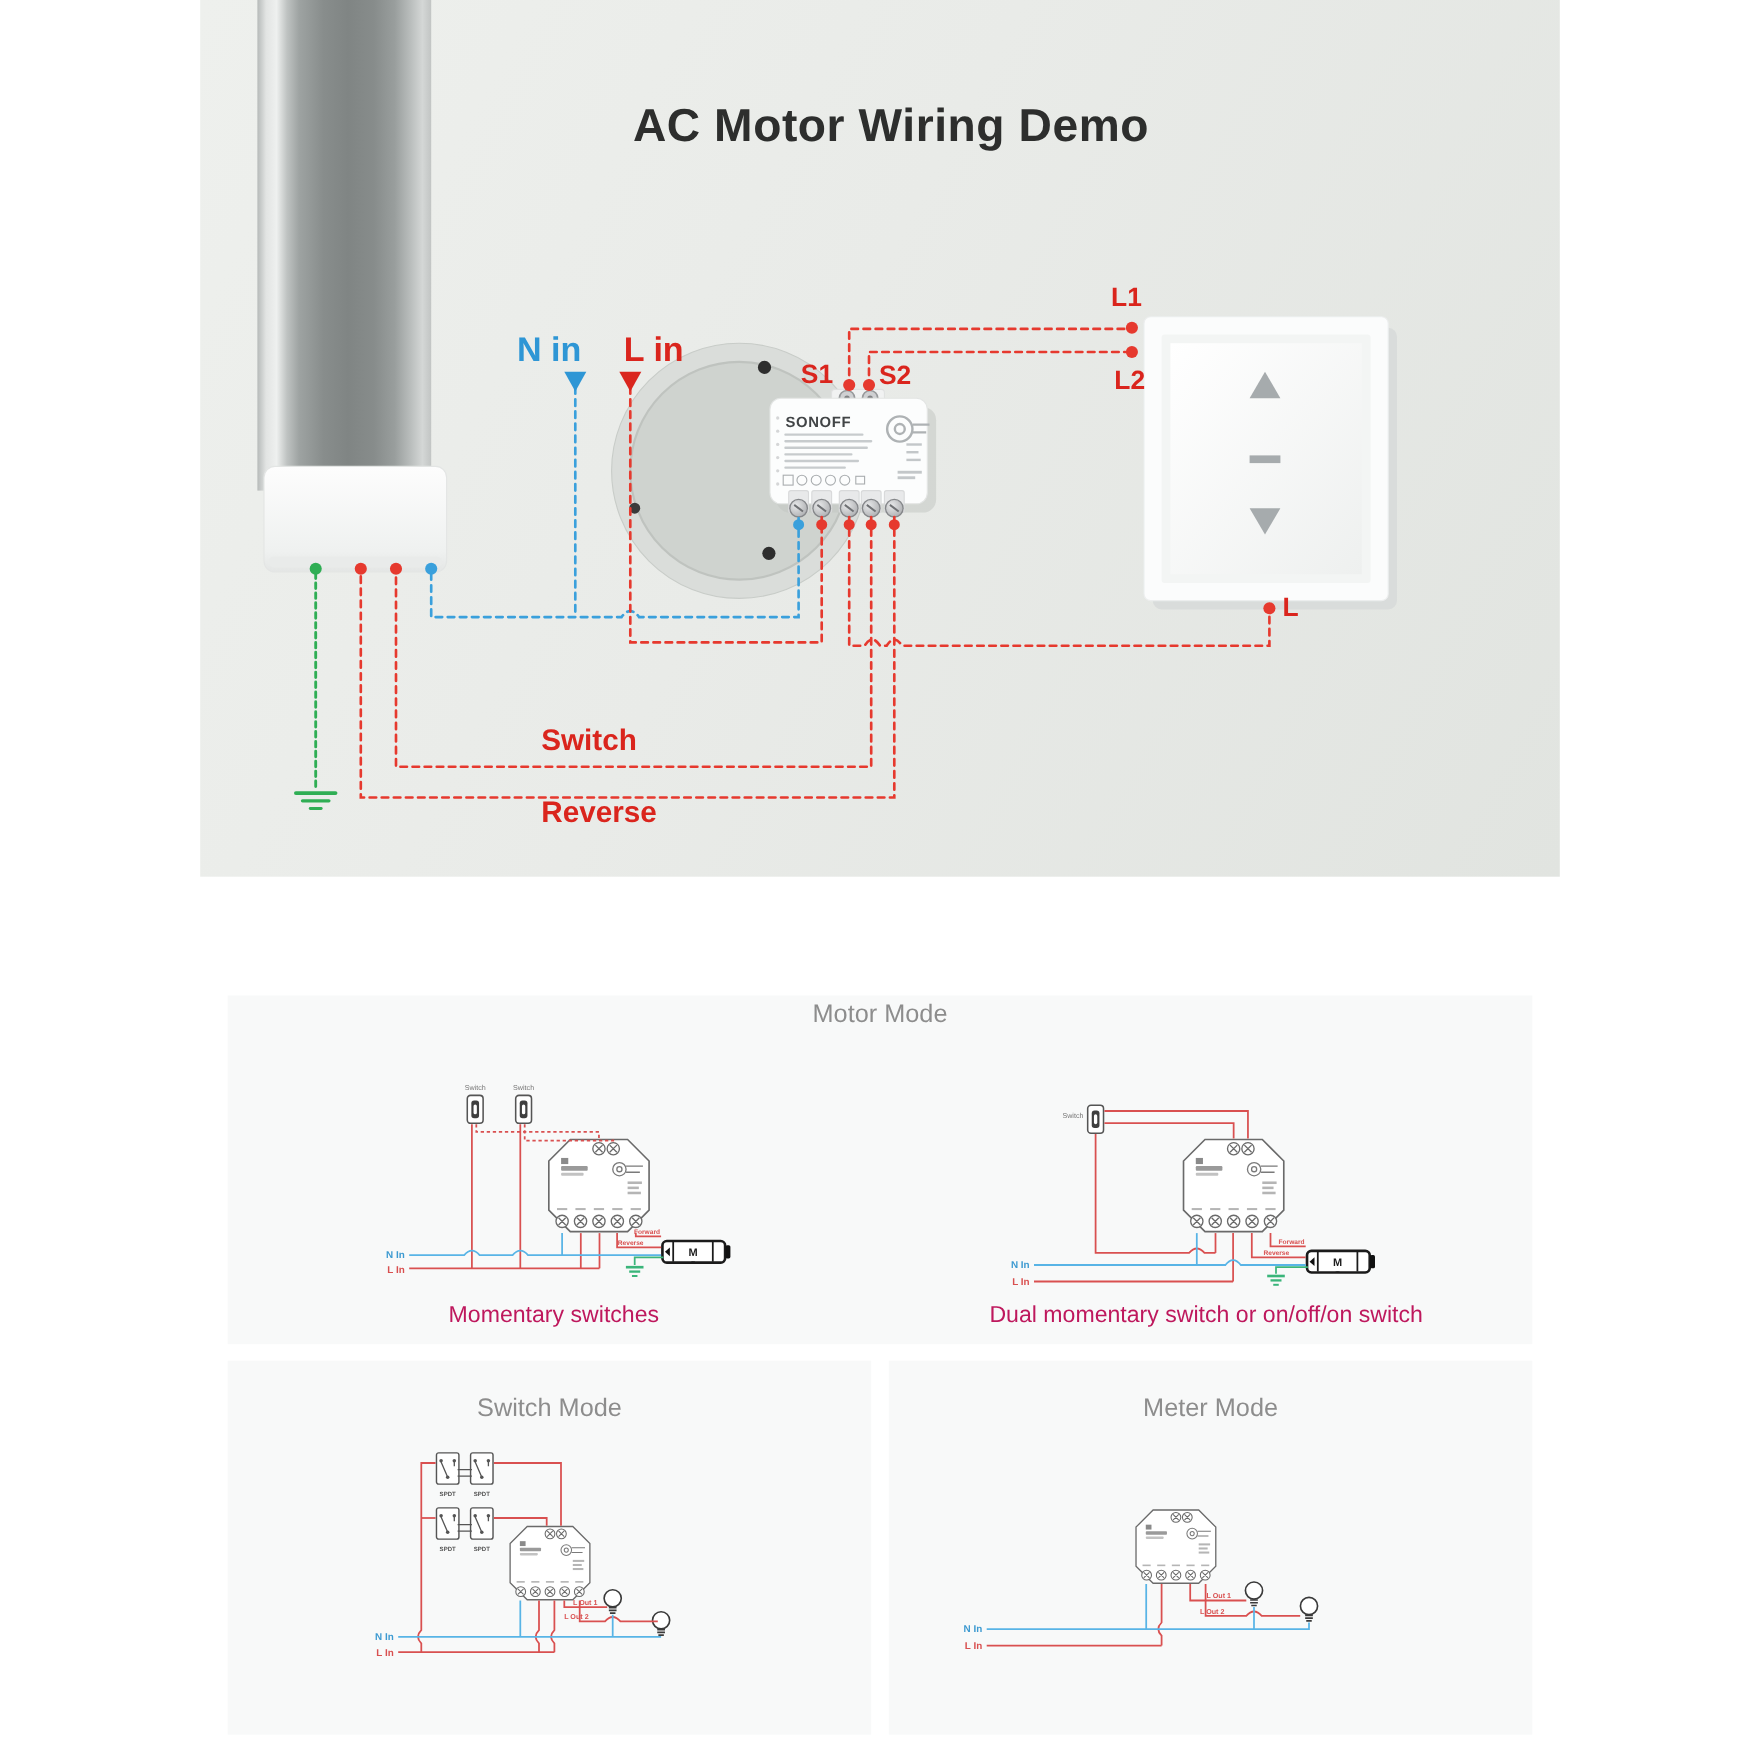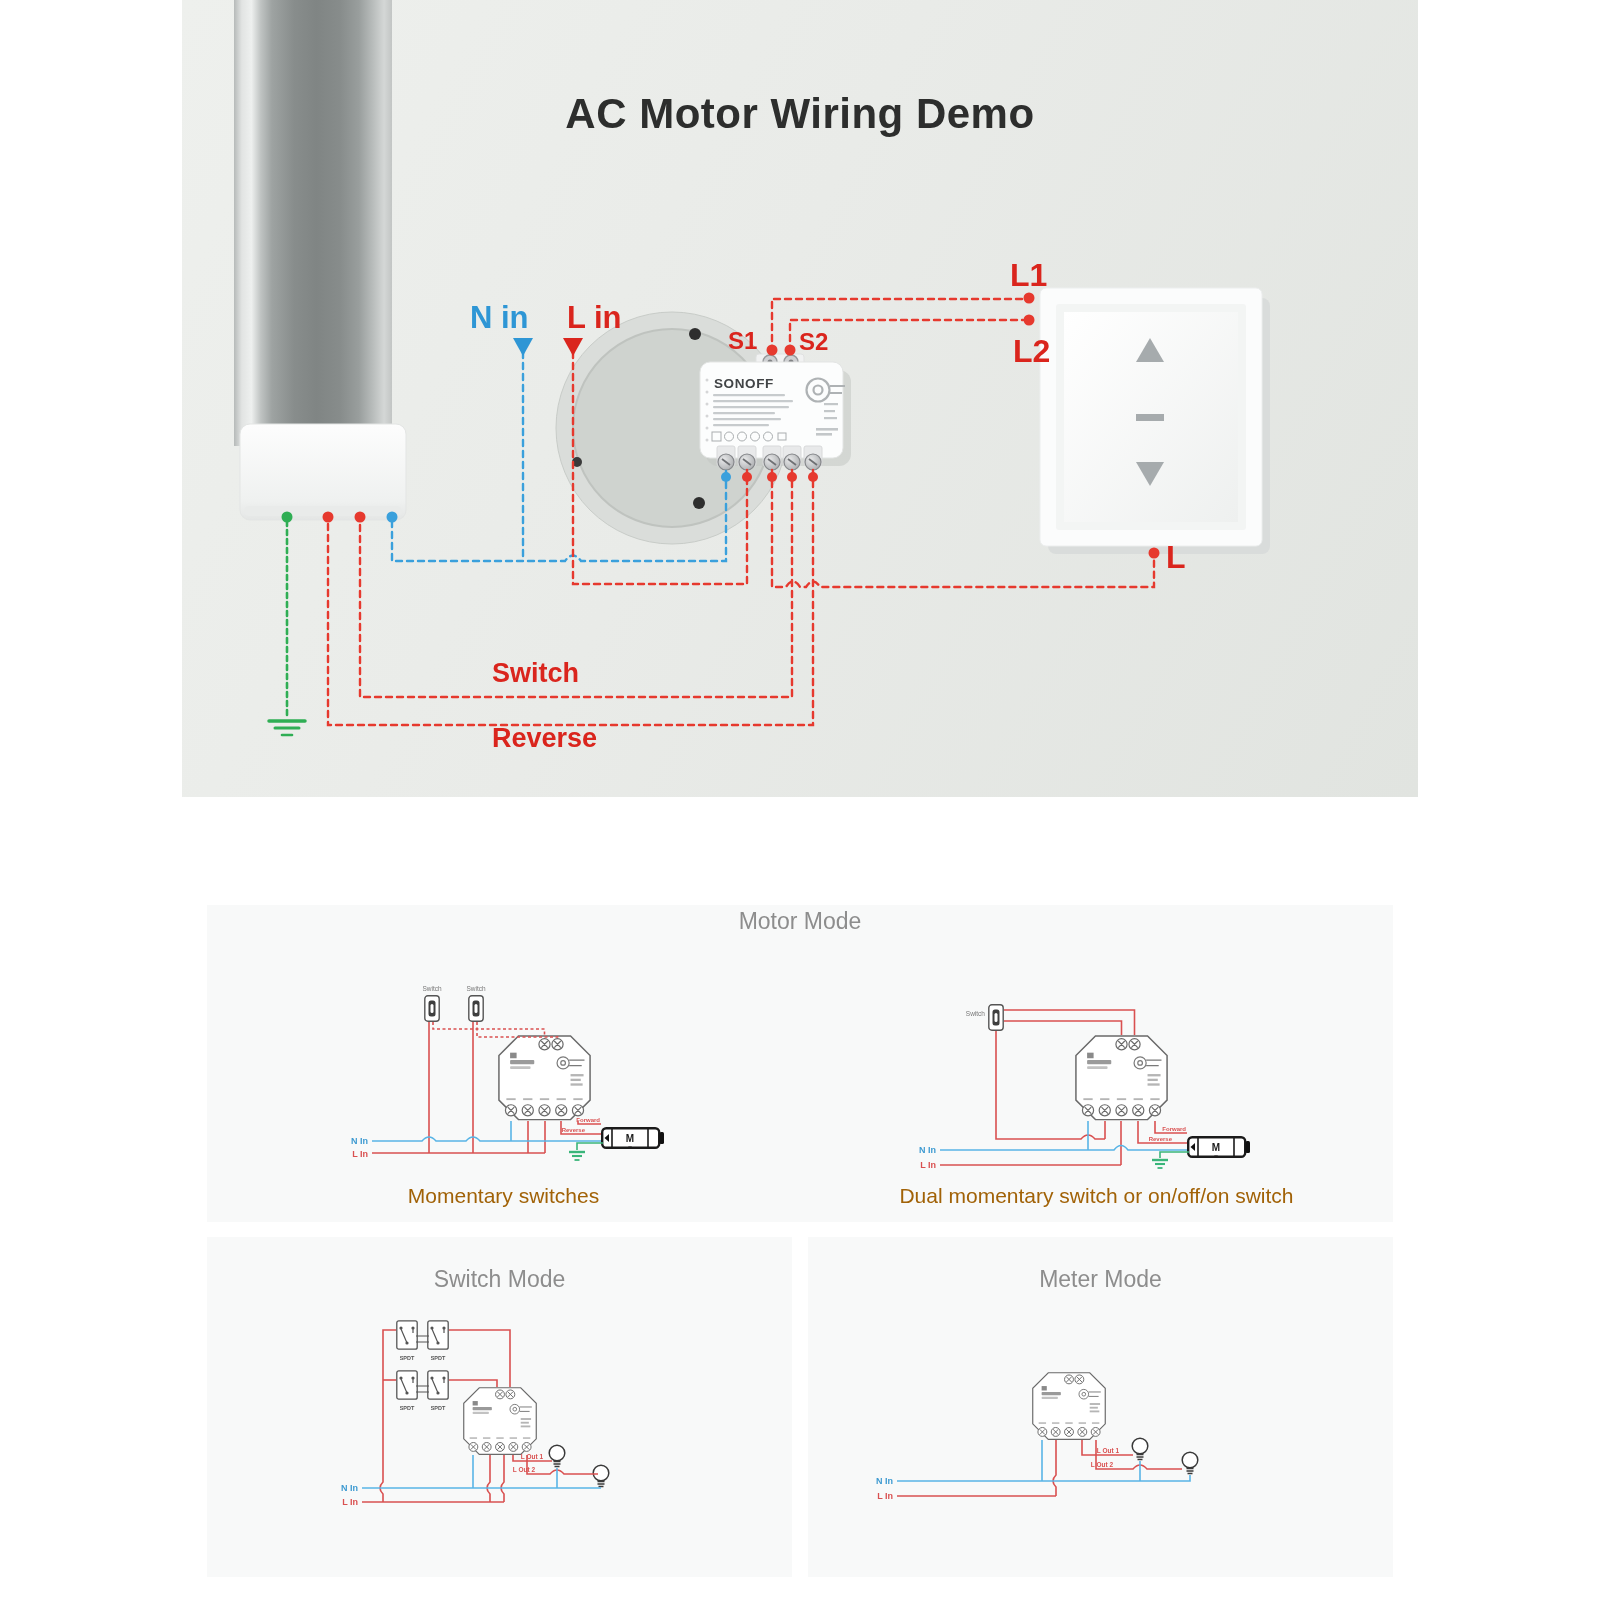--- a/index.html
+++ b/index.html
@@ -7,29 +7,29 @@
           font-family:"Liberation Sans", sans-serif;}
   .photo{position:absolute;left:182px;top:0;width:1236px;height:797px;
          background:linear-gradient(118deg,#eef0ed 0%,#e9ebe8 45%,#e1e4e0 100%);}
   .panel{position:absolute;background:#f8f9f9;}
   .p1{left:207px;top:905px;width:1186px;height:317px;}
   .p2{left:207px;top:1237px;width:585px;height:340px;}
   .p3{left:808px;top:1237px;width:585px;height:340px;}
   svg.overlay{position:absolute;left:0;top:0;width:1600px;height:1600px;pointer-events:none;}
   .txt{position:absolute;white-space:nowrap;}
   .ctr{text-align:center;}
-  .photo-title{left:182px;top:90px;width:1236px;font-size:42px;font-weight:700;color:#2d2e2d;letter-spacing:.5px;}
+  .photo-title{left:182px;top:90px;width:1236px;font-size:42px;font-weight:700;color:#2d2e2d;letter-spacing:.5px;padding-left:10px;}
   .section-title{left:0;top:818px;width:1600px;font-size:40px;font-weight:700;color:#363636;}
   .mode-title{font-size:23px;color:#8d8d8d;font-weight:400;}
-  .cap{font-size:21px;color:#a16207;}
+  .cap{font-size:21px;color:#be185d;}
   .lbl-blue{color:#2e96d5;font-weight:700;}
   .lbl-red{color:#da251d;font-weight:700;}
   .big{font-size:31px;}
   .mid{font-size:24px;}
-  .l2s{font-size:32px;}
+  .l2s{font-size:24px;}
   .fw{font-size:27px;}
   text{font-family:"Liberation Sans", sans-serif;}
   .t-gray{fill:#777;font-size:6.5px;}
   .t-nin{fill:#3d9ad1;font-size:9px;font-weight:700;}
   .t-lin{fill:#d95050;font-size:9px;font-weight:700;}
   .t-tiny-red{fill:#d95050;font-size:6px;font-weight:700;}
   .t-lout{fill:#d95050;font-size:6.5px;font-weight:700;}
   .t-spdt{fill:#555;font-size:5.5px;font-weight:700;}
   .t-m{fill:#1c1c1c;font-size:10px;font-weight:700;}
   .t-tilde{fill:#1c1c1c;font-size:7px;}

